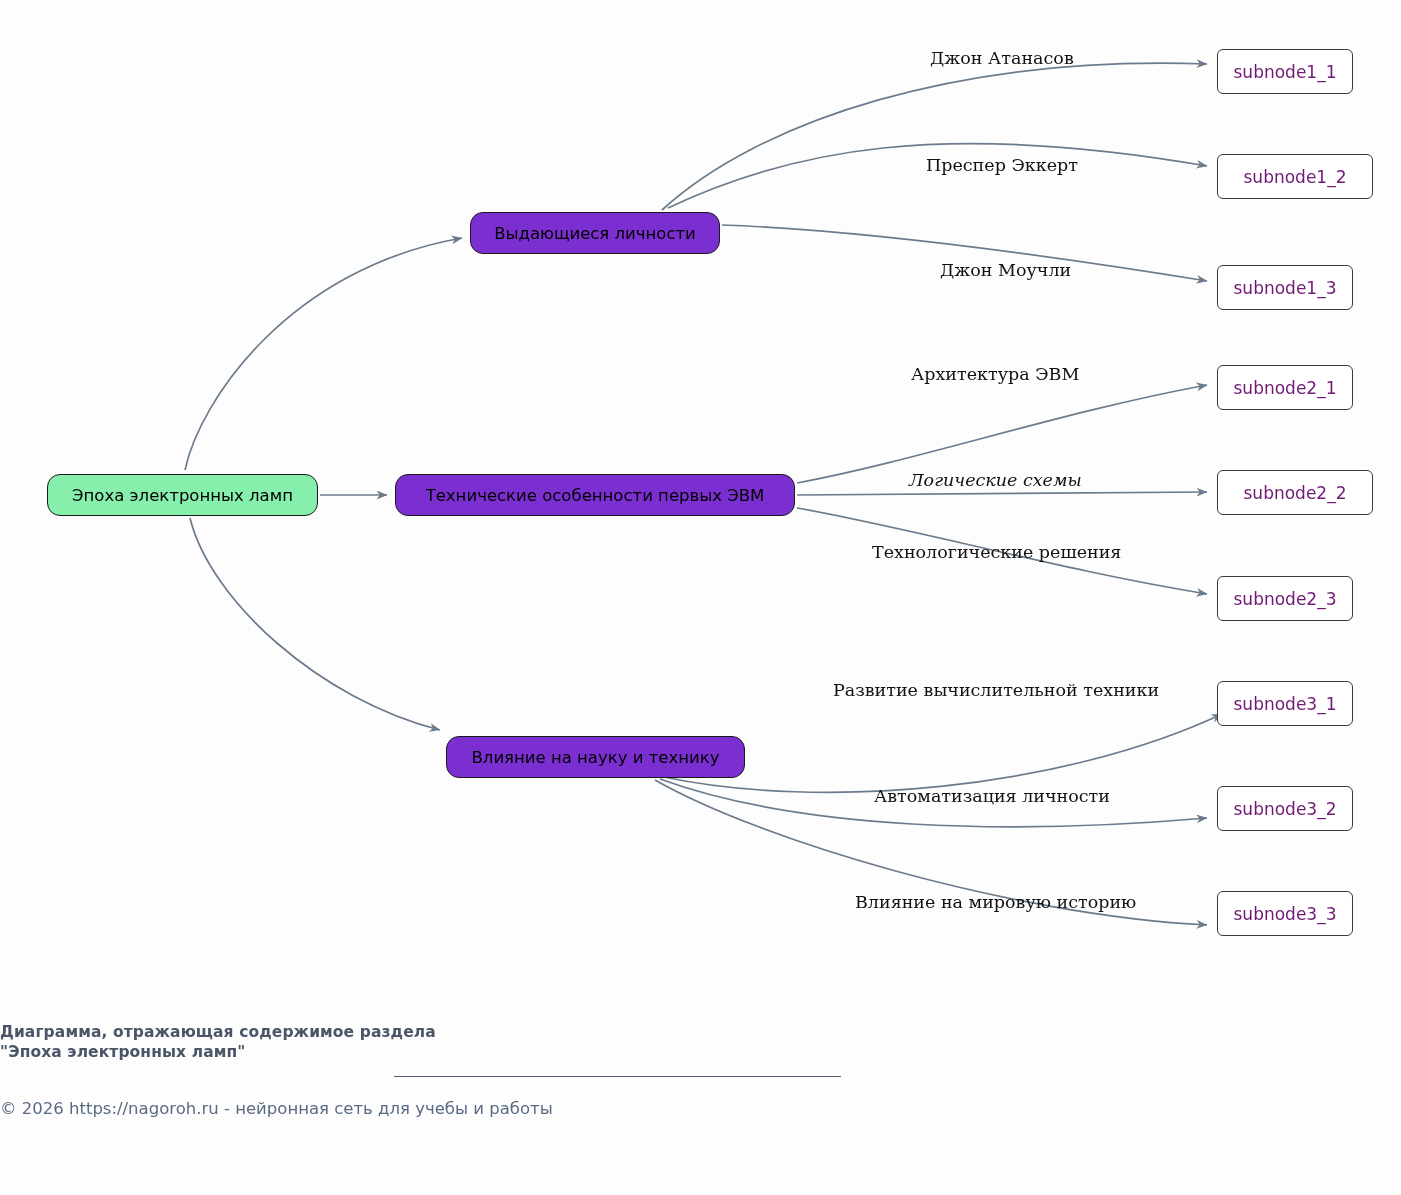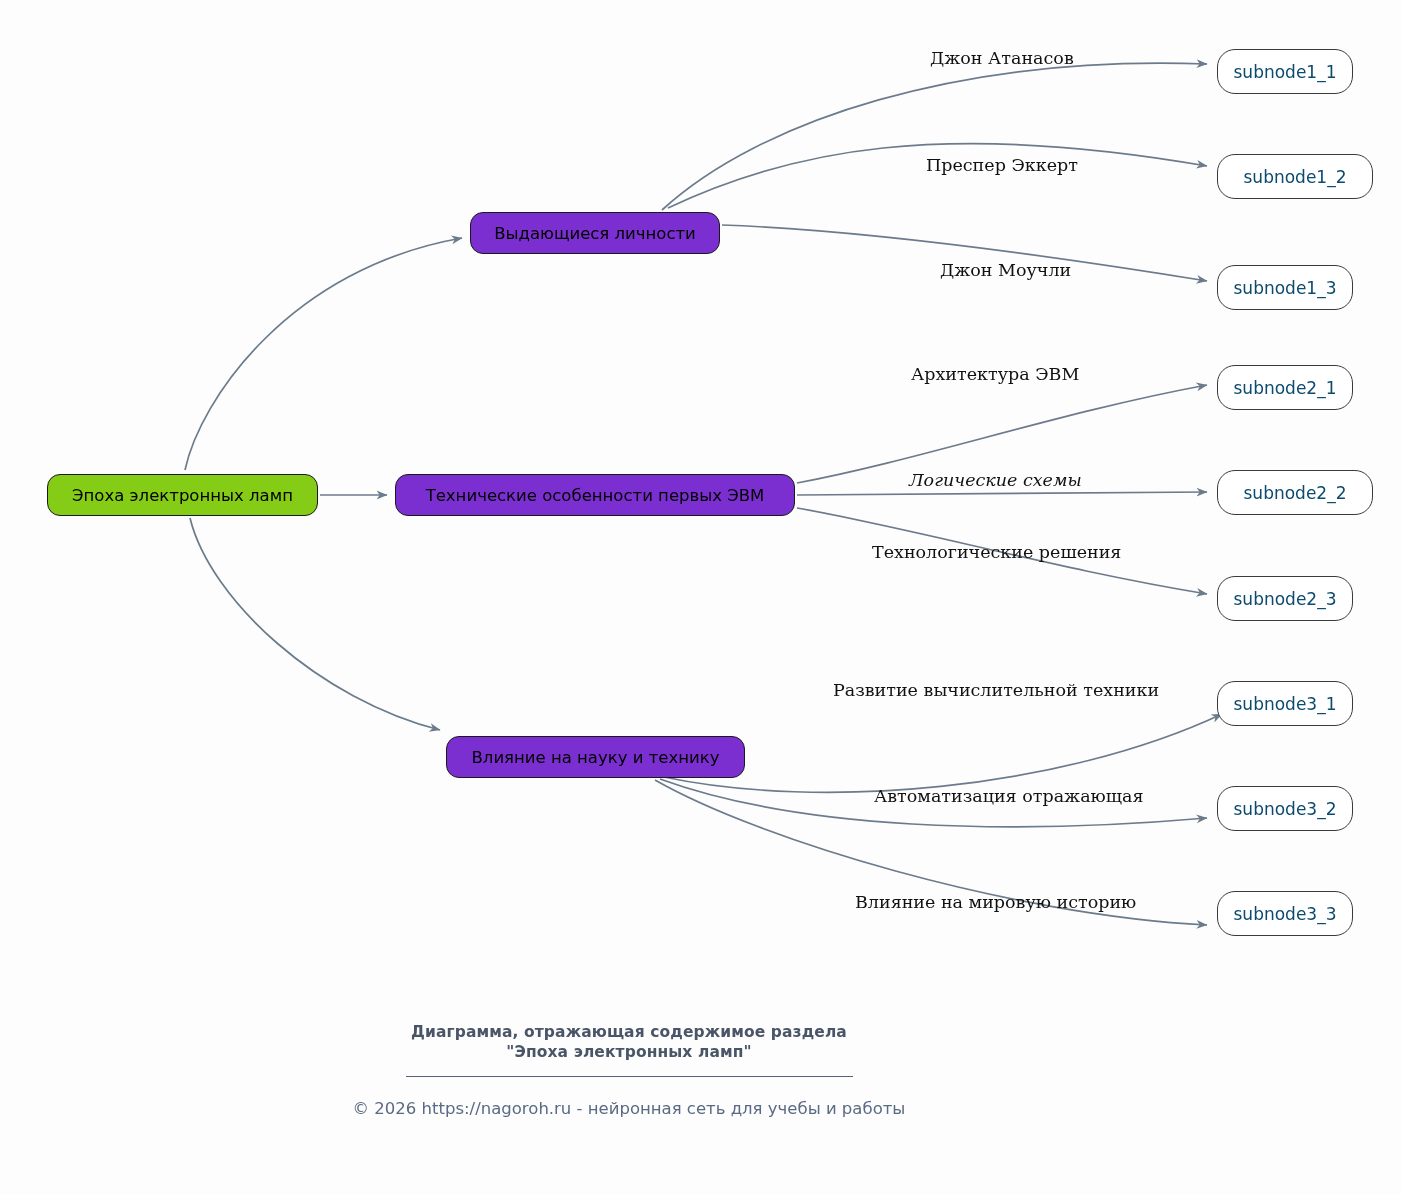--- a/index.html
+++ b/index.html
@@ -25,53 +25,53 @@
     position: absolute;
     box-sizing: border-box;
     display: flex;
     align-items: center;
     justify-content: center;
     white-space: nowrap;
     font-family: "DejaVu Sans", sans-serif;
     color: #000000;
   }
   .node-root {
-    background: #84cc16;
+    background: #86efac;
     border: 1.6px solid #1a1a1a;
     border-radius: 13px;
     font-size: 16.5px;
     padding: 0 14px;
   }
   .node-branch {
     background: #7b2fd0;
     border: 1.6px solid #1a1a1a;
     border-radius: 13px;
     font-size: 16.5px;
     padding: 0 14px;
   }
   .node-leaf {
     background: #ffffff;
     border: 1.8px solid #3a3a3a;
-    border-radius: 18px;
+    border-radius: 6px;
     font-size: 17px;
     padding: 0 14px;
-    color: #0c4a6e;
+    color: #701a75;
   }
   .edge-label {
     position: absolute;
     font-family: "DejaVu Serif", serif;
     font-size: 17.5px;
     color: #111111;
     white-space: nowrap;
   }
   #footer {
     position: absolute;
-    left: 12px;
+    left: 0;
     width: 1234px;
-    text-align: center;
+    text-align: left;
   }
   .caption {
     font-family: "DejaVu Sans", sans-serif;
     font-weight: bold;
     font-size: 15.5px;
     line-height: 20px;
     color: #4a5568;
     letter-spacing: 0.1px;
   }
   .divider {
@@ -160,21 +160,21 @@
     <span>subnode3_3</span>
   </div>
 
   <div class="edge-label" style="left:930px; top:48px;">Джон Атанасов</div>
   <div class="edge-label" style="left:926px; top:155px;">Преспер Эккерт</div>
   <div class="edge-label" style="left:940px; top:260px;">Джон Моучли</div>
   <div class="edge-label" style="left:911px; top:364px;">Архитектура ЭВМ</div>
   <div class="edge-label" style="left:909px; top:470px;font-style:italic;">Логические схемы</div>
   <div class="edge-label" style="left:872px; top:542px;">Технологические решения</div>
   <div class="edge-label" style="left:833px; top:680px;">Развитие вычислительной техники</div>
-  <div class="edge-label" style="left:874px; top:786px;">Автоматизация отражающая</div>
+  <div class="edge-label" style="left:874px; top:786px;">Автоматизация личности</div>
   <div class="edge-label" style="left:855px; top:892px;">Влияние на мировую историю</div>
 
   <div id="footer" style="top:1022px;">
     <div class="caption">
       <div>Диаграмма, отражающая содержимое раздела</div>
       <div>"Эпоха электронных ламп"</div>
     </div>
     <div class="divider"></div>
     <div class="copyright">© 2026 https://nagoroh.ru - нейронная сеть для учебы и работы</div>
   </div>

